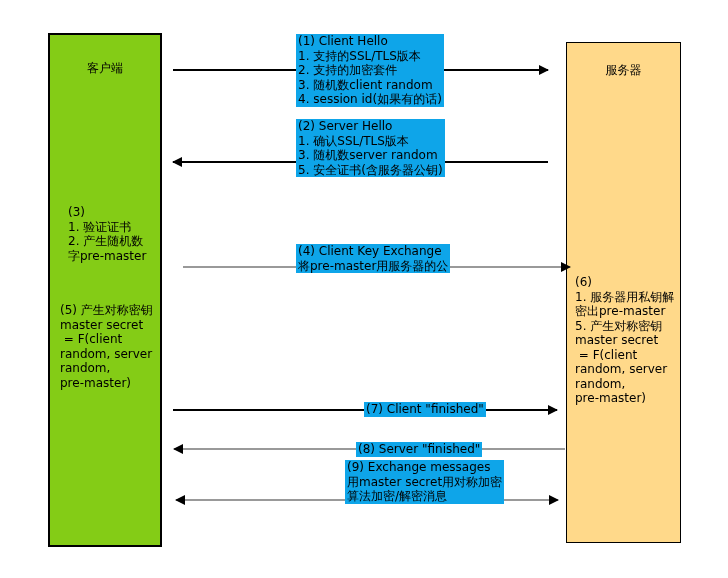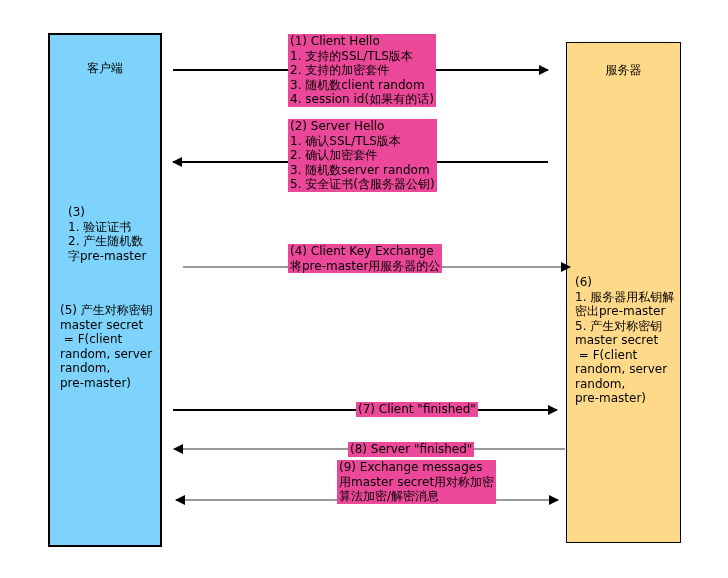--- a/index.html
+++ b/index.html
@@ -2,37 +2,37 @@
 <html><head>
 <meta charset="utf-8">
 <style>
   html,body{margin:0;padding:0;background:#ffffff;}
   .canvas{
     position:relative;width:728px;height:578px;background:#ffffff;overflow:hidden;
     font-family:"DejaVu Sans","Liberation Sans",sans-serif;
     font-size:12px;line-height:14.5px;color:#000000;
   }
   .actor{position:absolute;box-sizing:border-box;}
-  .actor.client{left:48px;top:33px;width:114px;height:514px;background:#7dd3fc;border:2px solid #000000;}
+  .actor.client{left:48px;top:33px;width:114px;height:514px;background:#84cc16;border:2px solid #000000;}
   .actor.server{left:566px;top:42px;width:115px;height:501px;background:#ffd98a;border:1px solid #000000;}
   .actor-label{position:absolute;left:0;right:0;text-align:center;}
   .client .actor-label{top:26px;}
   .server .actor-label{top:20px;}
   .note{position:absolute;}
   .note div{white-space:pre;}
   .note3{left:18px;top:170px;}
   .note5{left:10px;top:268px;}
   .note6{left:8px;top:232px;}
   .arrow{position:absolute;height:2px;z-index:1;}
   .shaft{position:absolute;left:0;right:0;top:0;height:2px;background:#000000;}
   .shaft.gray{background:#999999;}
   .head{position:absolute;width:0;height:0;top:-4px;}
   .head.r{right:-1px;border-left:10px solid #000000;border-top:5px solid transparent;border-bottom:5px solid transparent;}
   .head.l{left:-1px;border-right:10px solid #000000;border-top:5px solid transparent;border-bottom:5px solid transparent;}
-  .msg{position:absolute;background:#ec4899;padding:0 2px;z-index:2;}
+  .msg{position:absolute;background:#0ea5e9;padding:0 2px;z-index:2;margin-left:8px;}
   .msg div{white-space:pre;}
 </style>
 </head>
 <body>
 
 <div class="canvas">
 
   <div class="actor client">
     <div class="actor-label">客户端</div>
     <div class="note note3">
@@ -96,21 +96,20 @@
     <div>(1) Client Hello</div>
     <div>1. 支持的SSL/TLS版本</div>
     <div>2. 支持的加密套件</div>
     <div>3. 随机数client random</div>
     <div>4. session id(如果有的话)</div>
   </div>
 
   <div class="msg" style="left:288px;top:119px">
     <div>(2) Server Hello</div>
     <div>1. 确认SSL/TLS版本</div>
-    <div>2. 确认加密套件</div>
     <div>3. 随机数server random</div>
     <div>5. 安全证书(含服务器公钥)</div>
   </div>
 
   <div class="msg" style="left:288px;top:244px">
     <div>(4) Client Key Exchange</div>
     <div>将pre-master用服务器的公</div>
   </div>
 
   <div class="msg" style="left:356px;top:402px">

